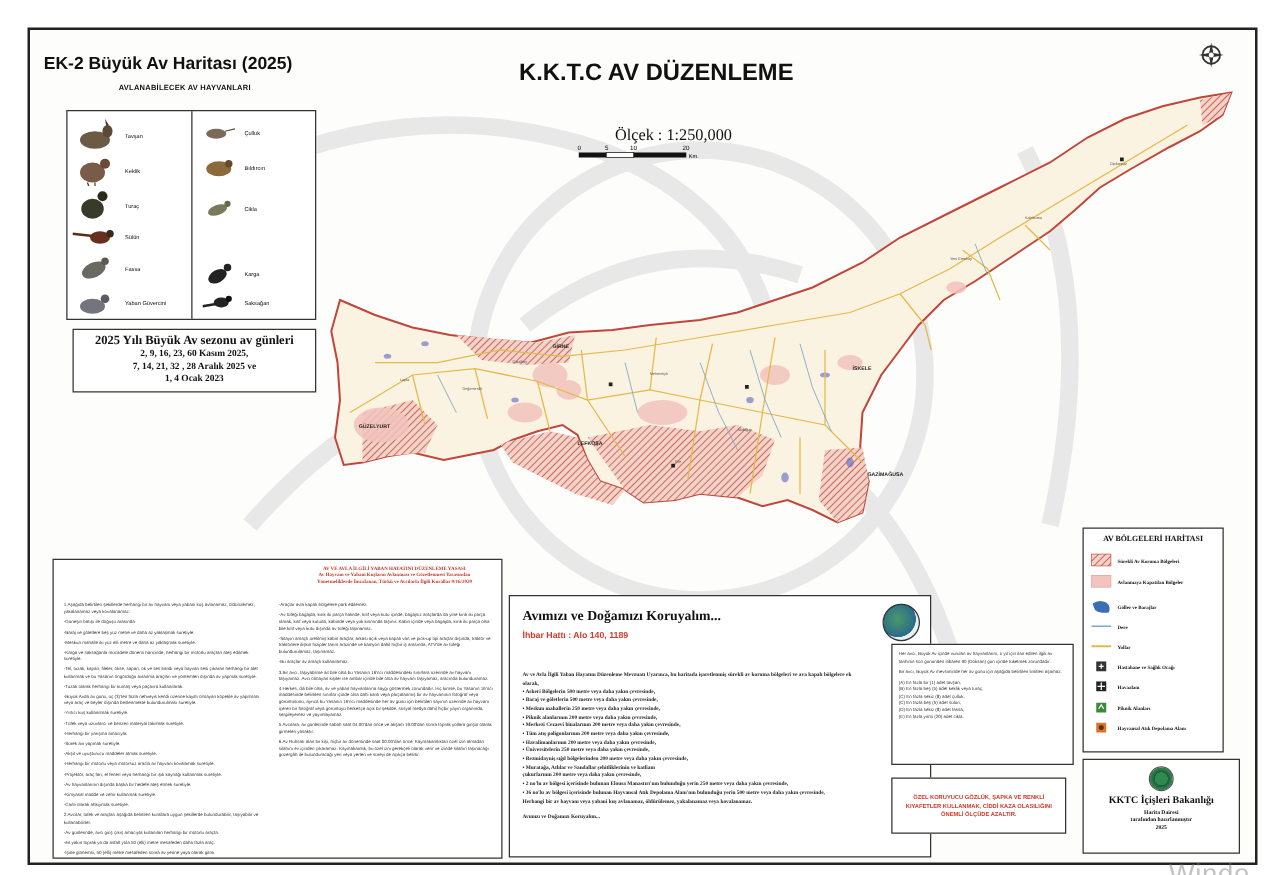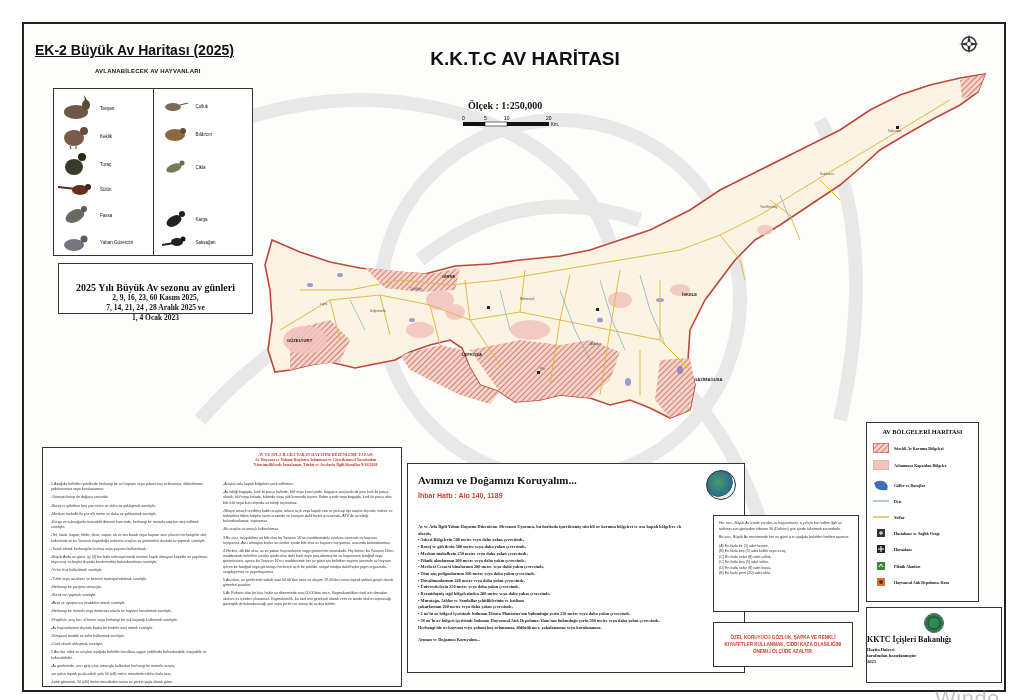--- a/index.html
+++ b/index.html
@@ -1,51 +1,51 @@
 <!DOCTYPE html>
 <html><head>
 <meta charset="utf-8">
 <style>
 *{box-sizing:border-box;margin:0;padding:0}
 html,body{width:1024px;height:700px;overflow:hidden;background:#ffffff}
 body{font-family:"Liberation Sans",sans-serif;color:#111;position:relative}
 .sheet{position:absolute;left:22px;top:22px;width:984px;height:670px;border:2px solid #222;background:#fdfdfc}
 .watermark{position:absolute;left:0;top:0;width:1024px;height:700px;pointer-events:none}
-.ek-title{position:absolute;left:35px;top:42px;font-size:14px;font-weight:bold;text-decoration:underline;letter-spacing:0}
+.ek-title{position:absolute;left:35px;top:42px;font-size:14px;font-weight:bold;letter-spacing:0}
 .animals-head{position:absolute;left:95px;top:68px;font-size:6px;font-weight:bold;letter-spacing:.2px}
 .animals-box{position:absolute;left:53px;top:88px;width:200px;height:168px;border:1.5px solid #333;display:flex;background:#fff}
 .animals-col{flex:1;position:relative}
 .animals-col.left{border-right:1.5px solid #333}
 .animal{position:absolute;display:flex;align-items:center;gap:8px;font-size:4.5px}
 .animal svg{flex:none}
 .season-box{position:absolute;left:58px;top:263px;width:195px;height:51px;border:1.5px solid #333;background:#fff;text-align:center;font-family:"Liberation Serif",serif}
-.season-title{font-size:10px;font-weight:bold;margin-top:18px}
+.season-title{font-size:10px;font-weight:bold;margin-top:3px}
 .season-line{font-size:7.5px;font-weight:bold;line-height:10px}
 .main-title{position:absolute;left:415px;top:48px;width:220px;text-align:center;font-size:19px;font-weight:bold;line-height:22px}
-.scale-label{position:absolute;left:468px;top:100px;font-size:10px;font-weight:bold;font-family:"Liberation Serif",serif}
+.scale-label{position:absolute;left:492px;top:100px;font-size:13px;font-weight:normal;font-family:"Liberation Serif",serif}
 .scalebar{position:absolute;left:460px;top:114px;width:110px;height:16px}
 .compass{position:absolute;left:958px;top:32px}
 .map{position:absolute;left:0;top:0}
 .legal-box{position:absolute;left:42px;top:447px;width:360px;height:240px;border:1.5px solid #333;background:#fff;overflow:hidden}
 .legal-head{position:absolute;left:190px;top:4px;width:165px;text-align:center;font-size:4px;color:#c0392b;font-weight:bold;line-height:5px;font-family:"Liberation Serif",serif}
 .legal-col{position:absolute;font-size:3.6px;line-height:5.2px;color:#333}
 .legal-col p{margin-bottom:3px}
-.protect-box{position:absolute;left:407px;top:463px;width:338px;height:210px;border:1.5px solid #333;background:#fff}
+.protect-box{position:absolute;left:407px;top:476px;width:338px;height:210px;border:1.5px solid #333;background:#fff}
 .protect-title{position:absolute;left:10px;top:10px;font-size:11px;font-weight:bold;font-family:"Liberation Serif",serif}
 .hotline{position:absolute;left:10px;top:28px;font-size:7px;font-weight:bold;color:#d23b2a}
 .logo-circle{position:absolute;right:8px;top:6px;width:30px;height:30px;border-radius:50%;border:1.5px solid #333;background:radial-gradient(circle at 40% 40%,#4a9a6a,#2a6a8a 60%,#e8f0f0 62%)}
 .protect-text{position:absolute;left:10px;top:60px;width:268px;font-size:4.3px;line-height:6.7px;font-weight:bold;font-family:"Liberation Serif",serif;color:#222}
 .rules-box{position:absolute;left:713px;top:515px;width:146px;height:97px;border:1.5px solid #333;background:#fff;padding:5px;font-size:3.6px;line-height:5.5px;color:#333}
 .rules-box p{margin-bottom:3px}
 .warning-box{position:absolute;left:713px;top:622px;width:140px;height:45px;border:1.5px solid #333;background:#fff;display:flex;align-items:center;justify-content:center;text-align:center;font-size:4.6px;line-height:7px;font-weight:bold;color:#d23b2a;padding:3px}
 .legend-box{position:absolute;left:866px;top:422px;width:113px;height:180px;border:1.5px solid #333;background:#fff}
 .legend-title{text-align:center;font-size:6.3px;font-weight:bold;font-family:"Liberation Serif",serif;margin-top:5px}
 .legend-item{position:absolute;left:6px;display:flex;align-items:center;gap:5px;font-size:4px;font-weight:bold;font-family:"Liberation Serif",serif}
 .sw{flex:none}
-.ministry-box{position:absolute;left:866px;top:607px;width:136px;height:76px;border:1.5px solid #333;background:#fff;font-family:"Liberation Serif",serif}
+.ministry-box{position:absolute;left:866px;top:607px;width:126px;height:76px;border:1.5px solid #333;background:#fff;text-align:center;font-family:"Liberation Serif",serif}
 .ministry-logo{width:20px;height:20px;border-radius:50%;margin:5px auto 2px;background:radial-gradient(circle,#2f8a52 40%,#1f5a38 42%,#2f8a52 70%,#ddd 72%);border:1px solid #555}
 .ministry-name{font-size:8px;font-weight:bold}
 .ministry-sub{font-size:4.5px;font-weight:bold;line-height:6px;margin-top:3px}
 .win-mark{position:absolute;left:935px;top:686px;font-size:22px;color:rgba(120,120,120,.45);letter-spacing:.5px}
 .win-mark2{position:absolute;left:950px;top:715px;font-size:12px;color:rgba(120,120,120,.4)}
 .place{font-size:3px;fill:#555}
 .city{font-size:4.2px;font-weight:bold;fill:#222}
 </style>
 </head>
 <body>
@@ -149,26 +149,26 @@
           <circle cx="21" cy="4" r="2.5" fill="#111"></circle>
         </svg>
       <span>Saksağan</span>
     </div>
   </div>
 </div>
 
 <div class="season-box">
   <div class="season-title">2025  Yılı Büyük Av sezonu av günleri</div>
   <div class="season-line">2, 9, 16, 23, 60 Kasım 2025,</div>
-  <div class="season-line">7, 14, 21, 24 , 28 Aralık 2025 ve</div>
+  <div class="season-line">7, 14, 21, 32 , 28 Aralık 2025 ve</div>
   <div class="season-line">1, 4 Ocak 2023</div>
 </div>
 
 <div class="main-title">
-  <div>K.K.T.C AV HARİTASI</div>
+  <div>K.K.T.C AV DÜZENLEME</div>
 </div>
 <div class="scale-label">Ölçek : 1:250,000</div>
 <svg class="scalebar" viewBox="0 0 110 16">
   <text x="2" y="6" font-size="5" font-family="Liberation Sans, sans-serif">0</text>
   <text x="24" y="6" font-size="5" font-family="Liberation Sans, sans-serif">5</text>
   <text x="44" y="6" font-size="5" font-family="Liberation Sans, sans-serif">10</text>
   <text x="86" y="6" font-size="5" font-family="Liberation Sans, sans-serif">20</text>
   <rect x="3" y="8" width="22" height="4" fill="#111"></rect>
   <rect x="25" y="8" width="22" height="4" fill="#fff" stroke="#111" stroke-width=".6"></rect>
   <rect x="47" y="8" width="42" height="4" fill="#111"></rect>

